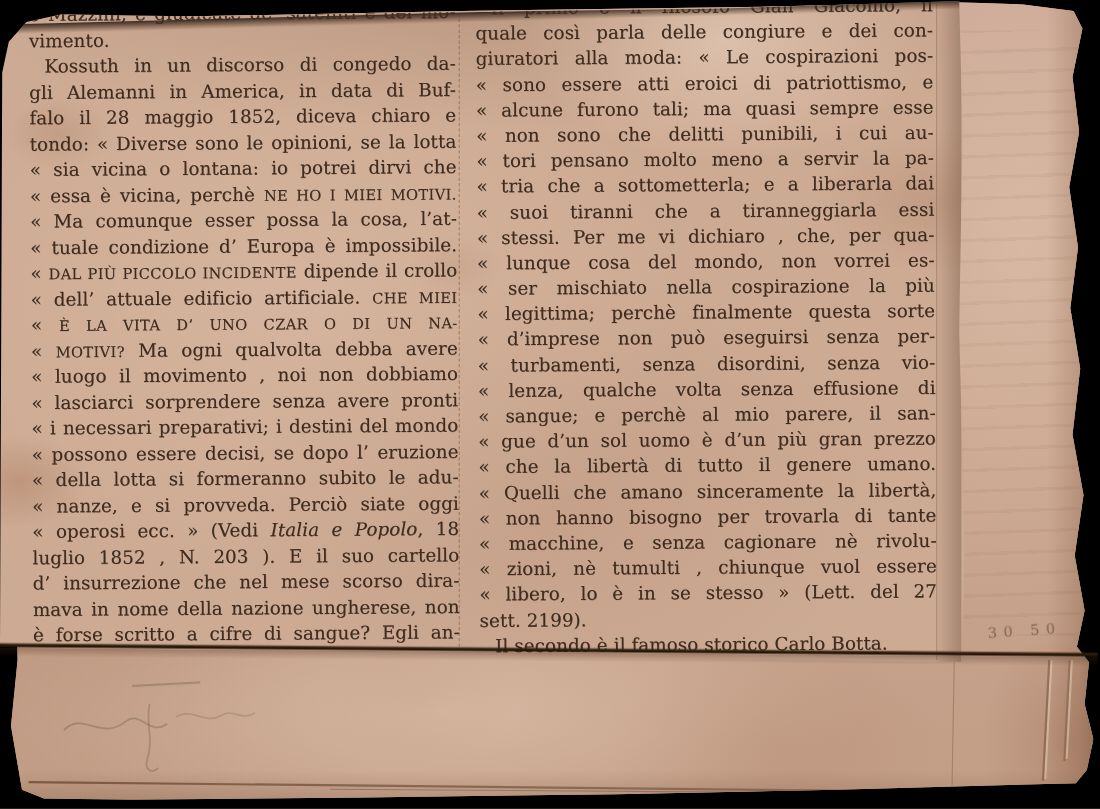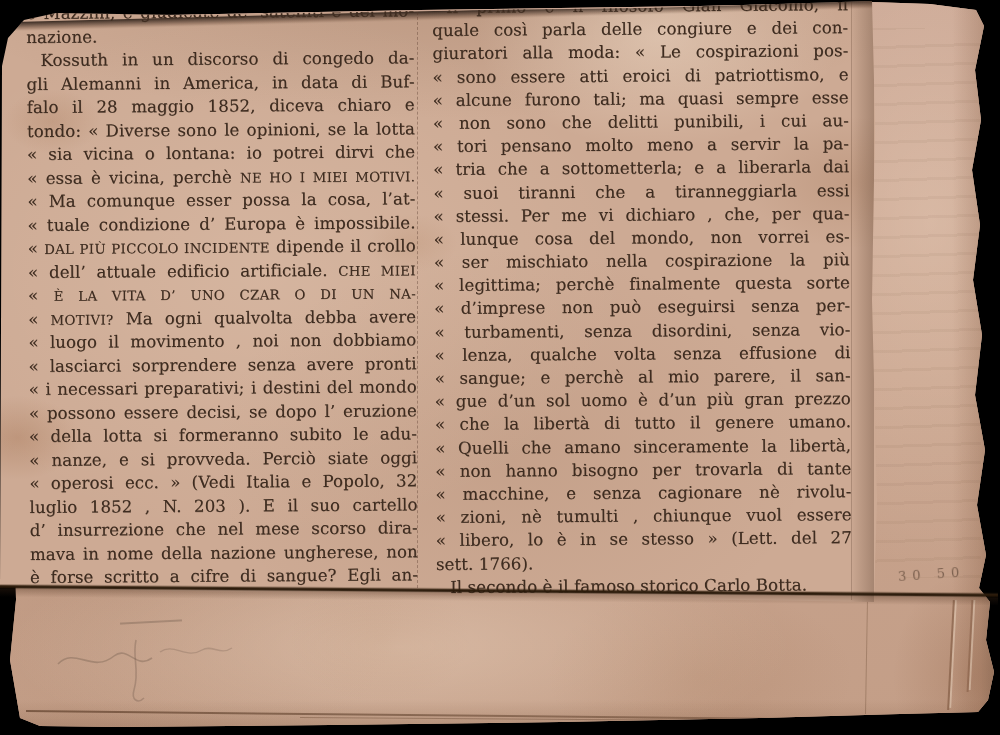--- a/index.html
+++ b/index.html
@@ -69,21 +69,21 @@
     transform:rotate(-0.4deg);transform-origin:top left;
     text-shadow:0.3px 0.3px 0.5px rgba(62,44,30,0.45);}
   .col-left{left:26px;top:2px;width:388px;}
   .col-right{left:432px;top:-4px;width:416px;}
   .col-left .tline{height:23.5px;line-height:23.5px;}
   .col-right .tline{height:23.2px;line-height:23.2px;}
   .tline{text-align:justify;text-align-last:justify;white-space:nowrap;overflow:visible;}
   .tend{text-align-last:left;}
   .tindent{text-indent:14px;}
   .sc{font-size:0.8em;letter-spacing:0.35px;}
-  .it{}
+  .it{font-style:italic;}
   .col-divider{position:absolute;left:417px;top:12px;height:576px;width:0;
     border-left:1px dashed rgba(85,55,42,0.38);}
 
   
   .fold-line{position:absolute;left:0;top:584px;width:998px;height:5px;
     transform:rotate(0.5deg);transform-origin:left center;filter:blur(0.3px);
     background:linear-gradient(to bottom, rgba(50,30,15,0), #32200f 35%, #241506 65%, rgba(50,30,15,0.15));}
   .fold-shadow{position:absolute;left:0;top:589px;width:998px;height:8px;
     transform:rotate(0.5deg);transform-origin:left center;
     background:linear-gradient(to bottom, rgba(70,42,24,0.30), transparent);}
@@ -127,40 +127,40 @@
     </svg>
   </div>
 
   <div class="clipping">
     <div class="clip-top-edge"></div>
     <div class="clip-right-crease"></div>
     <div class="clip-right-shade"></div>
 
     <div class="text-column col-left">
         <div class="tline"><span>e Mazzini, e giudicate de’ satelliti e del mo-</span></div>
-        <div class="tline tend"><span>nazione.</span></div>
+        <div class="tline tend"><span>vimento.</span></div>
         <div class="tline tindent"><span>Kossuth in un discorso di congedo da-</span></div>
         <div class="tline"><span>gli Alemanni in America, in data di Buf-</span></div>
         <div class="tline"><span>falo il 28 maggio 1852, diceva chiaro e</span></div>
         <div class="tline"><span>tondo: « Diverse sono le opinioni, se la lotta</span></div>
         <div class="tline"><span>« sia vicina o lontana: io potrei dirvi che</span></div>
         <div class="tline"><span>« essa è vicina, perchè </span><span class="sc">NE HO I MIEI MOTIVI.</span></div>
         <div class="tline"><span>« Ma comunque esser possa la cosa, l’at-</span></div>
         <div class="tline"><span>« tuale condizione d’ Europa è impossibile.</span></div>
         <div class="tline"><span>« </span><span class="sc">DAL PIÙ PICCOLO INCIDENTE</span><span> dipende il crollo</span></div>
         <div class="tline"><span>« dell’ attuale edificio artificiale. </span><span class="sc">CHE MIEI</span></div>
         <div class="tline"><span>« </span><span class="sc">È LA VITA D’ UNO CZAR O DI UN NA-</span></div>
         <div class="tline"><span>« </span><span class="sc">MOTIVI?</span><span> Ma ogni qualvolta debba avere</span></div>
         <div class="tline"><span>« luogo il movimento , noi non dobbiamo</span></div>
         <div class="tline"><span>« lasciarci sorprendere senza avere pronti</span></div>
         <div class="tline"><span>« i necessari preparativi; i destini del mondo</span></div>
         <div class="tline"><span>« possono essere decisi, se dopo l’ eruzione</span></div>
         <div class="tline"><span>« della lotta si formeranno subito le adu-</span></div>
         <div class="tline"><span>« nanze, e si provveda. Perciò siate oggi</span></div>
-        <div class="tline"><span>« operosi ecc. » (Vedi </span><span class="it">Italia e Popolo</span><span>, 32</span></div>
+        <div class="tline"><span>« operosi ecc. » (Vedi </span><span class="it">Italia e Popolo</span><span>, 18</span></div>
         <div class="tline"><span>luglio 1852 , N. 203 ). E il suo cartello</span></div>
         <div class="tline"><span>d’ insurrezione che nel mese scorso dira-</span></div>
         <div class="tline"><span>mava in nome della nazione ungherese, non</span></div>
         <div class="tline"><span>è forse scritto a cifre di sangue? Egli an-</span></div>
       </div>
     <div class="col-divider"></div>
     <div class="text-column col-right">
         <div class="tline tindent"><span>Il primo è il filosofo Gian Giacomo, il</span></div>
         <div class="tline"><span>quale così parla delle congiure e dei con-</span></div>
         <div class="tline"><span>giuratori alla moda: « Le cospirazioni pos-</span></div>
@@ -178,21 +178,21 @@
         <div class="tline"><span>« turbamenti, senza disordini, senza vio-</span></div>
         <div class="tline"><span>« lenza, qualche volta senza effusione di</span></div>
         <div class="tline"><span>« sangue; e perchè al mio parere, il san-</span></div>
         <div class="tline"><span>« gue d’un sol uomo è d’un più gran prezzo</span></div>
         <div class="tline"><span>« che la libertà di tutto il genere umano.</span></div>
         <div class="tline"><span>« Quelli che amano sinceramente la libertà,</span></div>
         <div class="tline"><span>« non hanno bisogno per trovarla di tante</span></div>
         <div class="tline"><span>« macchine, e senza cagionare nè rivolu-</span></div>
         <div class="tline"><span>« zioni, nè tumulti , chiunque vuol essere</span></div>
         <div class="tline"><span>« libero, lo è in se stesso » (Lett. del 27</span></div>
-        <div class="tline tend"><span>sett. 1766).</span></div>
+        <div class="tline tend"><span>sett. 2199).</span></div>
         <div class="tline tend tindent"><span>Il secondo è il famoso storico Carlo Botta.</span></div>
       </div>
   </div>
 
   <div class="fold-shadow"></div>
   <div class="fold-line"></div>
 
 </div>
 
 </body></html>

